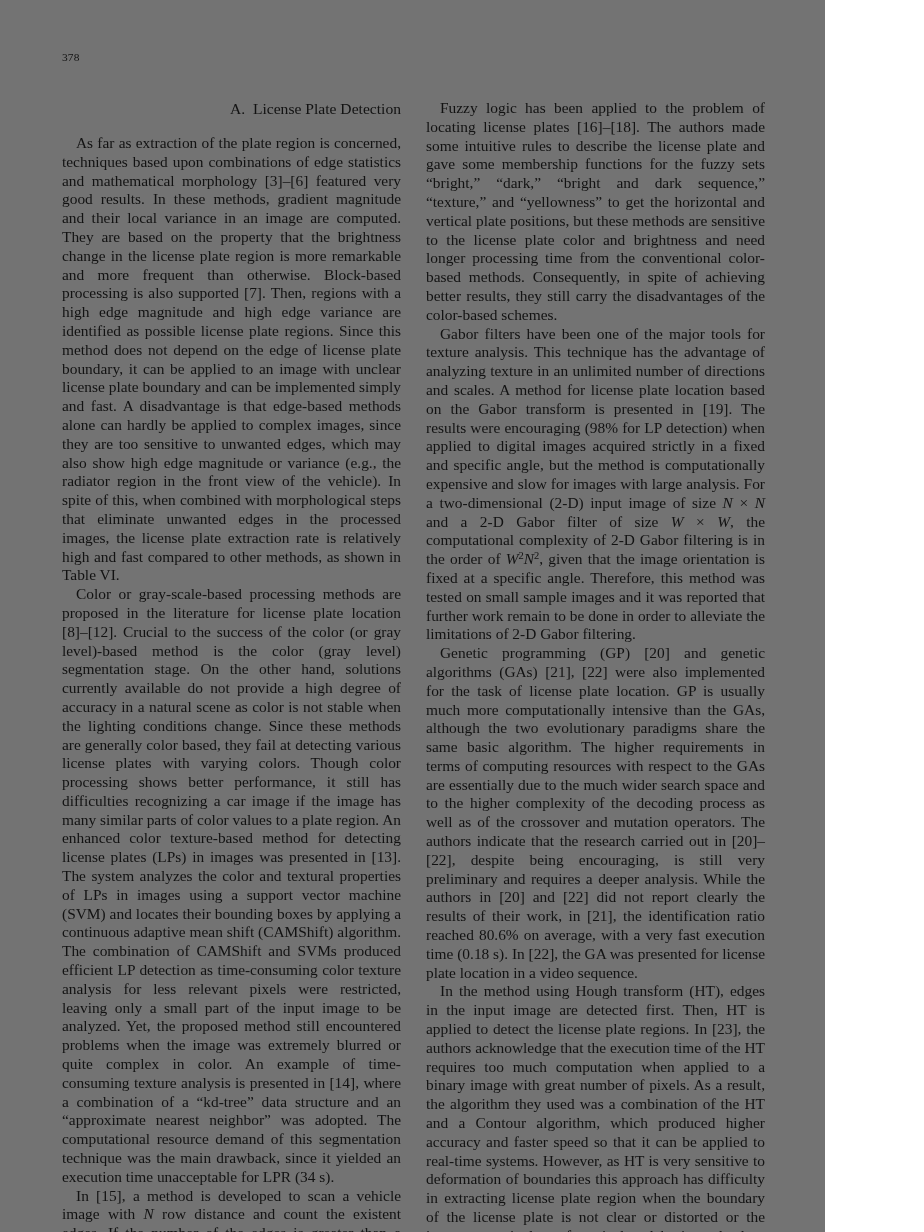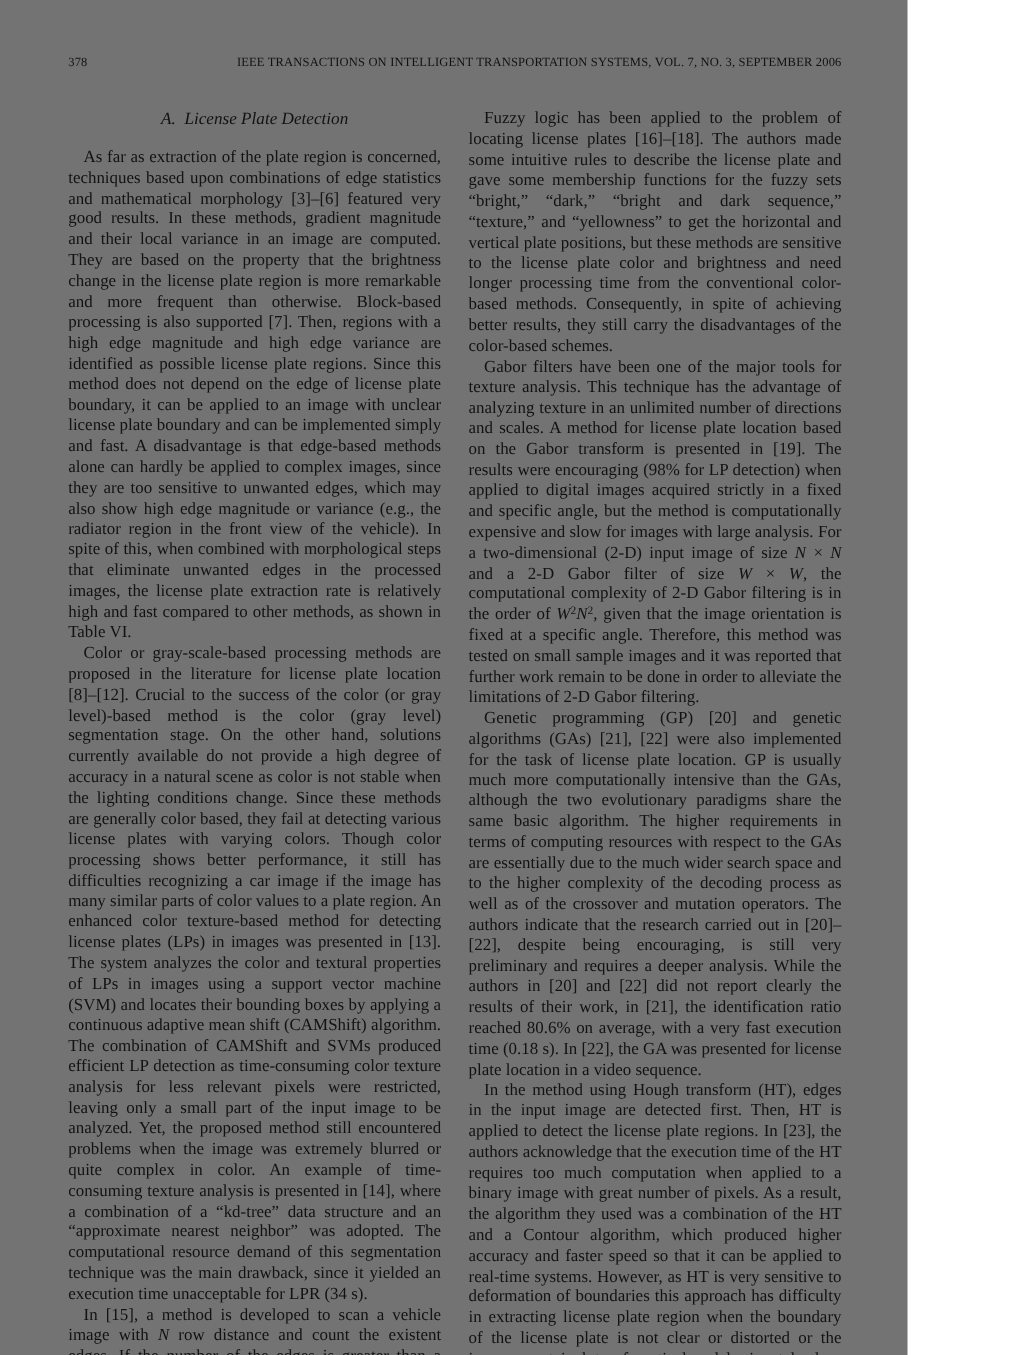--- a/index.html
+++ b/index.html
@@ -43,22 +43,21 @@
     text-align: justify;
     font-size: 15.4px;
     line-height: 18.8px;
     hyphens: auto;
     -webkit-hyphens: auto;
   }
   .section-heading {
     margin: 0 0 16px 0;
     font-size: 15.6px;
     font-weight: normal;
-    font-style: italic;
-    text-align: center;
+    text-align: right;
     line-height: 19px;
   }
   p.para {
     margin: 0;
     padding: 0;
     text-indent: 14px;
   }
   .it { font-style: italic; }
   sup {
     font-size: 68%;
@@ -68,21 +67,20 @@
     top: -0.45em;
   }
 </style>
 </head>
 <body>
 
 <div class="page">
 
   <div class="page-header">
     <span class="page-number">378</span>
-    <span class="running-head">IEEE TRANSACTIONS ON INTELLIGENT TRANSPORTATION SYSTEMS, VOL. 7, NO. 3, SEPTEMBER 2006</span>
   </div>
 
   <div class="columns">
 
     <div class="col">
       <h3 class="section-heading">A.&nbsp;&nbsp;License Plate Detection</h3>
       <p class="para"><span>As far as extraction of the plate region is concerned, techniques based upon combinations of edge statistics and mathematical morphology [3]–[6] featured very good results. In these methods, gradient magnitude and their local variance in an image are computed. They are based on the property that the brightness change in the license plate region is more remarkable and more frequent than otherwise. Block-based processing is also supported [7]. Then, regions with a high edge magnitude and high edge variance are identified as possible license plate regions. Since this method does not depend on the edge of license plate boundary, it can be applied to an image with unclear license plate boundary and can be implemented simply and fast. A disadvantage is that edge-based methods alone can hardly be applied to complex images, since they are too sensitive to unwanted edges, which may also show high edge magnitude or variance (e.g., the radiator region in the front view of the vehicle). In spite of this, when combined with morphological steps that eliminate unwanted edges in the processed images, the license plate extraction rate is relatively high and fast compared to other methods, as shown in Table VI.</span></p>
       <p class="para"><span>Color or gray-scale-based processing methods are proposed in the literature for license plate location [8]–[12]. Crucial to the success of the color (or gray level)-based method is the color (gray level) segmentation stage. On the other hand, solutions currently available do not provide a high degree of accuracy in a natural scene as color is not stable when the lighting conditions change. Since these methods are generally color based, they fail at detecting various license plates with varying colors. Though color processing shows better performance, it still has difficulties recognizing a car image if the image has many similar parts of color values to a plate region. An enhanced color texture-based method for detecting license plates (LPs) in images was presented in [13]. The system analyzes the color and textural properties of LPs in images using a support vector machine (SVM) and locates their bounding boxes by applying a continuous adaptive mean shift (CAMShift) algorithm. The combination of CAMShift and SVMs produced efficient LP detection as time-consuming color texture analysis for less relevant pixels were restricted, leaving only a small part of the input image to be analyzed. Yet, the proposed method still encountered problems when the image was extremely blurred or quite complex in color. An example of time-consuming texture analysis is presented in [14], where a combination of a “kd-tree” data structure and an “approximate nearest neighbor” was adopted. The computational resource demand of this segmentation technique was the main drawback, since it yielded an execution time unacceptable for LPR (34 s).</span></p>
       <p class="para"><span>In [15], a method is developed to scan a vehicle image with </span><span class="it">N</span><span> row distance and count the existent edges. If the number of the edges is greater than a threshold value, this manifests the presence of a plate. If in the first scanning process the plate is not found, then the algorithm is repeated, reducing the threshold for counting edges. The method features very fast execution times as it scans some rows of the image. Nonetheless, this method is extremely simple to locate license plates in several scenarios, and moreover, it is not size or distance independent.</span></p>
     </div>

